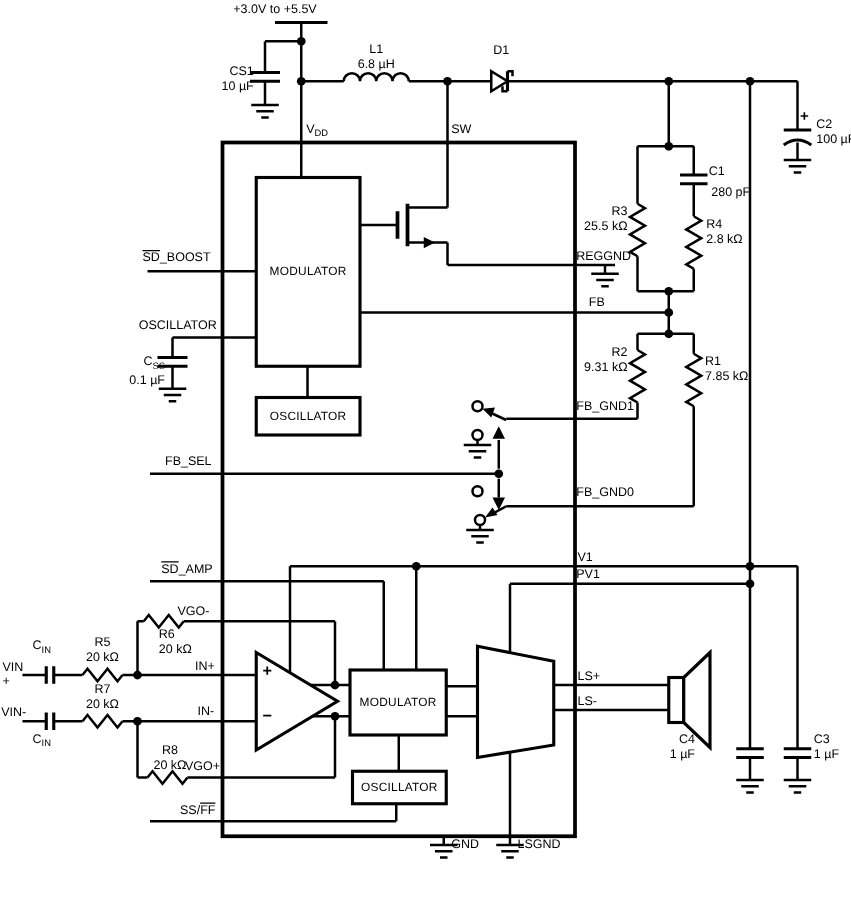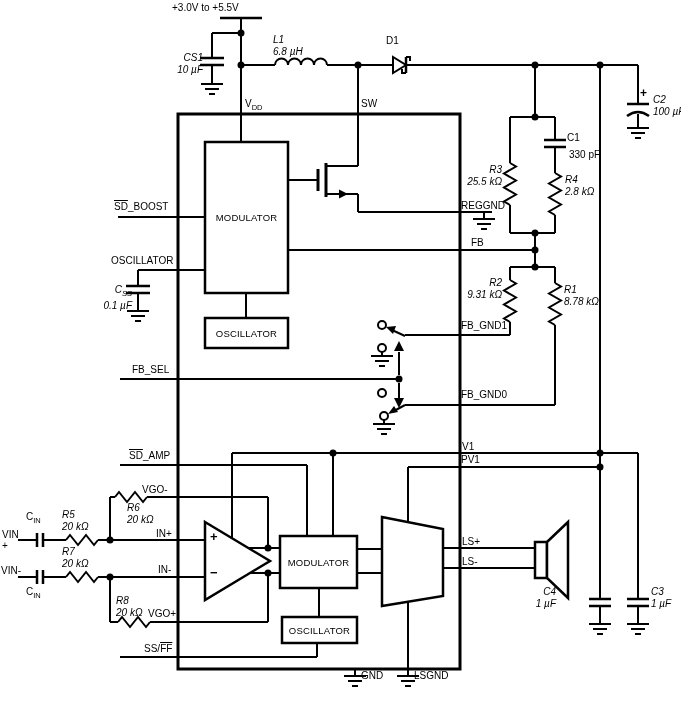--- a/index.html
+++ b/index.html
@@ -1,21 +1,21 @@
 <!DOCTYPE html>
 <html><head>
 <meta charset="utf-8">
 <style>
   html,body{margin:0;padding:0;background:#fff;}
   #canvas{position:relative;width:681px;height:721px;background:#ffffff;overflow:hidden;
           font-family:"Liberation Sans","DejaVu Sans",sans-serif;color:#000;}
   svg{position:absolute;left:0;top:0;}
   .lbl{position:absolute;font-size:10px;line-height:12px;white-space:nowrap;color:#000;}
-  .lbl.two div{line-height:12px;font-style:italic;}
-  .center{}
+  .lbl.two div{line-height:12px;}
+  .center{text-align:center;}
   .right{text-align:right;}
   .blocklbl{position:absolute;display:flex;align-items:center;justify-content:center;
             font-size:9.5px;letter-spacing:.2px;}
   sub{font-size:7.5px;}
   .ov{text-decoration:overline;}
   .big{font-size:13px;font-weight:bold;}
   .copy{position:absolute;font-size:11.5px;}
 </style>
 </head>
 <body>
@@ -202,41 +202,41 @@
 <div class="lbl" style="left:245px;top:98px"><span>V</span><sub>DD</sub></div>
 <div class="lbl" style="left:361px;top:98px">SW</div>
 
 <div class="lbl" style="left:640px;top:87px;font-size:12px;font-weight:bold">+</div>
 <div class="lbl two" style="left:653px;top:94px">
   <div>C2</div>
   <div>100 µF</div>
 </div>
 
 <div class="lbl" style="left:567px;top:132px">C1</div>
-<div class="lbl" style="left:569px;top:149px">330 pF</div>
+<div class="lbl" style="left:569px;top:149px">280 pF</div>
 
 <div class="lbl two right" style="left:442px;top:164px;width:60px">
   <div>R3</div>
   <div>25.5 kΩ</div>
 </div>
 <div class="lbl two" style="left:565px;top:174px">
   <div>R4</div>
   <div>2.8 kΩ</div>
 </div>
 
 <div class="lbl" style="left:461px;top:200px">REGGND</div>
 <div class="lbl" style="left:471px;top:237px">FB</div>
 
 <div class="lbl two right" style="left:442px;top:277px;width:60px">
   <div>R2</div>
   <div>9.31 kΩ</div>
 </div>
 <div class="lbl two" style="left:564px;top:284px">
   <div>R1</div>
-  <div>8.78 kΩ</div>
+  <div>7.85 kΩ</div>
 </div>
 
 <div class="lbl" style="left:461px;top:320px">FB_GND1</div>
 <div class="lbl" style="left:461px;top:389px">FB_GND0</div>
 
 <div class="lbl" style="left:114px;top:201px"><span class="ov">SD</span><span>_BOOST</span></div>
 <div class="lbl" style="left:111px;top:255px">OSCILLATOR</div>
 
 <div class="lbl two right" style="left:88px;top:284px;width:44px">
   <div><span>C</span><sub>SS</sub></div>

